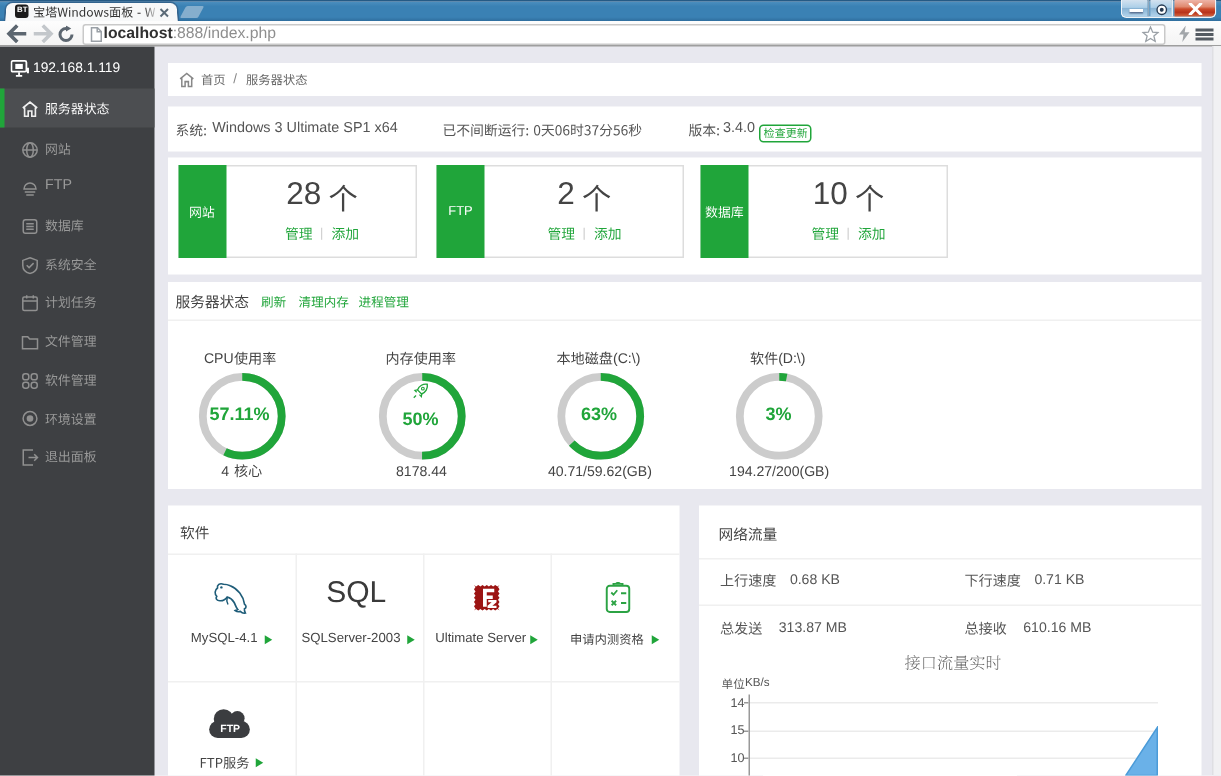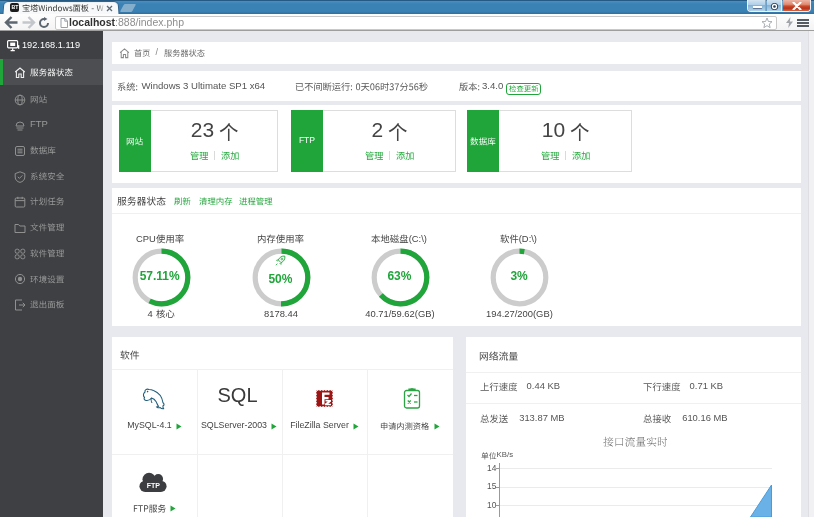--- a/index.html
+++ b/index.html
@@ -265,21 +265,21 @@
     </div>
     <div class="abs" style="left:112px;top:105px;width:689px;height:77.5px;background:#fff"></div>
     <div class="abs" style="left:119px;top:110px;width:159px;height:62px;border:1px solid #ddd;background:#fff"></div>
     <div class="abs" style="left:119px;top:110px;width:32px;height:62px;background:#20a53a"></div>
     <div style="position:absolute;left:126.4px;top:135.67px;">
       <svg class="zh" style="" width="17.2" height="10.75" viewBox="0 0 17.2 10.75" fill="#fff">
         <use href="#g17" transform="translate(0.0,8.6) scale(0.0086,-0.0086)"></use>
         <use href="#g18" transform="translate(8.6,8.6) scale(0.0086,-0.0086)"></use>
       </svg>
     </div>
-    <div style="position:absolute;left:190.848876953125px;top:117.14px;font-family:&quot;Liberation Sans&quot;,sans-serif;font-size:21px;font-weight:normal;color:#444;line-height:25.2px;white-space:nowrap;">23</div>
+    <div style="position:absolute;left:190.848876953125px;top:117.14px;font-family:&quot;Liberation Sans&quot;,sans-serif;font-size:21px;font-weight:normal;color:#444;line-height:25.2px;white-space:nowrap;">28</div>
     <div style="position:absolute;left:218.651123046875px;top:119.91px;">
       <svg class="zh" style="" width="19.5" height="24.38" viewBox="0 0 19.5 24.38" fill="#444">
         <use href="#g64" transform="translate(0.0,19.5) scale(0.0195,-0.0195)"></use>
       </svg>
     </div>
     <div style="position:absolute;left:189.85px;top:149.8px;">
       <svg class="zh" style="" width="18.4" height="11.5" viewBox="0 0 18.4 11.5" fill="#20a53a">
         <use href="#g31" transform="translate(0.0,9.2) scale(0.0092,-0.0092)"></use>
         <use href="#g32" transform="translate(9.2,9.2) scale(0.0092,-0.0092)"></use>
       </svg>
@@ -467,21 +467,21 @@
     <div style="position:absolute;left:217.5px;top:383.3px;font-family:&quot;Liberation Sans&quot;,sans-serif;font-size:20px;font-weight:normal;color:#3a3a3a;line-height:24.0px;white-space:nowrap;">SQL</div>
     <div style="position:absolute;left:200.9828125px;top:420.19px;font-family:&quot;Liberation Sans&quot;,sans-serif;font-size:8.8px;font-weight:normal;color:#444;line-height:10.56px;white-space:nowrap;">SQLServer-2003</div>
     <svg class="abs" style="left:271.0px;top:422.8px" width="6" height="7" viewBox="0 0 6 7">
       <path d="M0.5 0.5 L5.5 3.5 L0.5 6.5 Z" fill="#20a53a"></path>
     </svg>
     <svg class="abs" style="left:314px;top:388px" width="21" height="21" viewBox="0 0 42 42">
 <path d="M4 4 L6.8 6 L9.7 4 L12.5 6 L15.3 4 L18.2 6 L21 4 L23.8 6 L26.7 4 L29.5 6 L32.3 4 L35.2 6 L38 4 L38 4 L36 6.8 L38 9.7 L36 12.5 L38 15.3 L36 18.2 L38 21 L36 23.8 L38 26.7 L36 29.5 L38 32.3 L36 35.2 L38 38 L38 38 L35.2 36 L32.3 38 L29.5 36 L26.7 38 L23.8 36 L21 38 L18.2 36 L15.3 38 L12.5 36 L9.7 38 L6.8 36 L4 38 L4 38 L6 35.2 L4 32.3 L6 29.5 L4 26.7 L6 23.8 L4 21 L6 18.2 L4 15.3 L6 12.5 L4 9.7 L6 6.8 L4 4 Z" fill="#9c1413"></path>
 <path d="M16 9 H31 V13.5 H21 V18 H29 V22.5 H21 V33 H16 Z" fill="#fff"></path>
 <path d="M23 24 H34 V27 L28.5 31.5 H34 V34.5 H22 V31.5 L27.5 27 H23 Z" fill="#fff"></path>
 </svg>
-    <div style="position:absolute;left:290.1609375px;top:420.19px;font-family:&quot;Liberation Sans&quot;,sans-serif;font-size:8.8px;font-weight:normal;color:#444;line-height:10.56px;white-space:nowrap;">FileZilla Server</div>
+    <div style="position:absolute;left:290.1609375px;top:420.19px;font-family:&quot;Liberation Sans&quot;,sans-serif;font-size:8.8px;font-weight:normal;color:#444;line-height:10.56px;white-space:nowrap;">Ultimate Server</div>
     <svg class="abs" style="left:352.8px;top:422.8px" width="6" height="7" viewBox="0 0 6 7">
       <path d="M0.5 0.5 L5.5 3.5 L0.5 6.5 Z" fill="#20a53a"></path>
     </svg>
     <svg class="abs" style="left:403px;top:388px" width="18" height="21" viewBox="0 0 36 42">
 <rect x="3" y="5" width="30" height="35" rx="4" fill="none" stroke="#2ca344" stroke-width="2.6"></rect>
 <path d="M12 5 V2.5 H24 V5" fill="none" stroke="#2ca344" stroke-width="2.6"></path>
 <path d="M14 1.5 L18 -1 L22 1.5" fill="#2ca344"></path>
 <path d="M9 14 L12 17 L17 11" fill="none" stroke="#2ca344" stroke-width="2.4"></path>
 <path d="M22 15 H29" stroke="#2ca344" stroke-width="2.6"></path>
 <path d="M9.5 25 L15.5 31 M15.5 25 L9.5 31" stroke="#2ca344" stroke-width="2.4"></path>
@@ -531,21 +531,21 @@
     </div>
     <div class="abs" style="left:466px;top:371.5px;width:335px;height:1px;background:#f0f0f0"></div>
     <div style="position:absolute;left:480px;top:380.67px;">
       <svg class="zh" style="" width="37.6" height="11.75" viewBox="0 0 37.6 11.75" fill="#555">
         <use href="#g92" transform="translate(0.0,9.4) scale(0.0094,-0.0094)"></use>
         <use href="#g48" transform="translate(9.4,9.4) scale(0.0094,-0.0094)"></use>
         <use href="#g93" transform="translate(18.8,9.4) scale(0.0094,-0.0094)"></use>
         <use href="#g94" transform="translate(28.2,9.4) scale(0.0094,-0.0094)"></use>
       </svg>
     </div>
-    <div style="position:absolute;left:526.6px;top:380.3px;font-family:&quot;Liberation Sans&quot;,sans-serif;font-size:9.4px;font-weight:normal;color:#555;line-height:11.28px;white-space:nowrap;">0.44 KB</div>
+    <div style="position:absolute;left:526.6px;top:380.3px;font-family:&quot;Liberation Sans&quot;,sans-serif;font-size:9.4px;font-weight:normal;color:#555;line-height:11.28px;white-space:nowrap;">0.68 KB</div>
     <div style="position:absolute;left:643px;top:380.67px;">
       <svg class="zh" style="" width="37.6" height="11.75" viewBox="0 0 37.6 11.75" fill="#555">
         <use href="#g95" transform="translate(0.0,9.4) scale(0.0094,-0.0094)"></use>
         <use href="#g48" transform="translate(9.4,9.4) scale(0.0094,-0.0094)"></use>
         <use href="#g93" transform="translate(18.8,9.4) scale(0.0094,-0.0094)"></use>
         <use href="#g94" transform="translate(28.2,9.4) scale(0.0094,-0.0094)"></use>
       </svg>
     </div>
     <div style="position:absolute;left:689.6px;top:380.3px;font-family:&quot;Liberation Sans&quot;,sans-serif;font-size:9.4px;font-weight:normal;color:#555;line-height:11.28px;white-space:nowrap;">0.71 KB</div>
     <div class="abs" style="left:466px;top:403px;width:335px;height:1px;background:#f0f0f0"></div>

